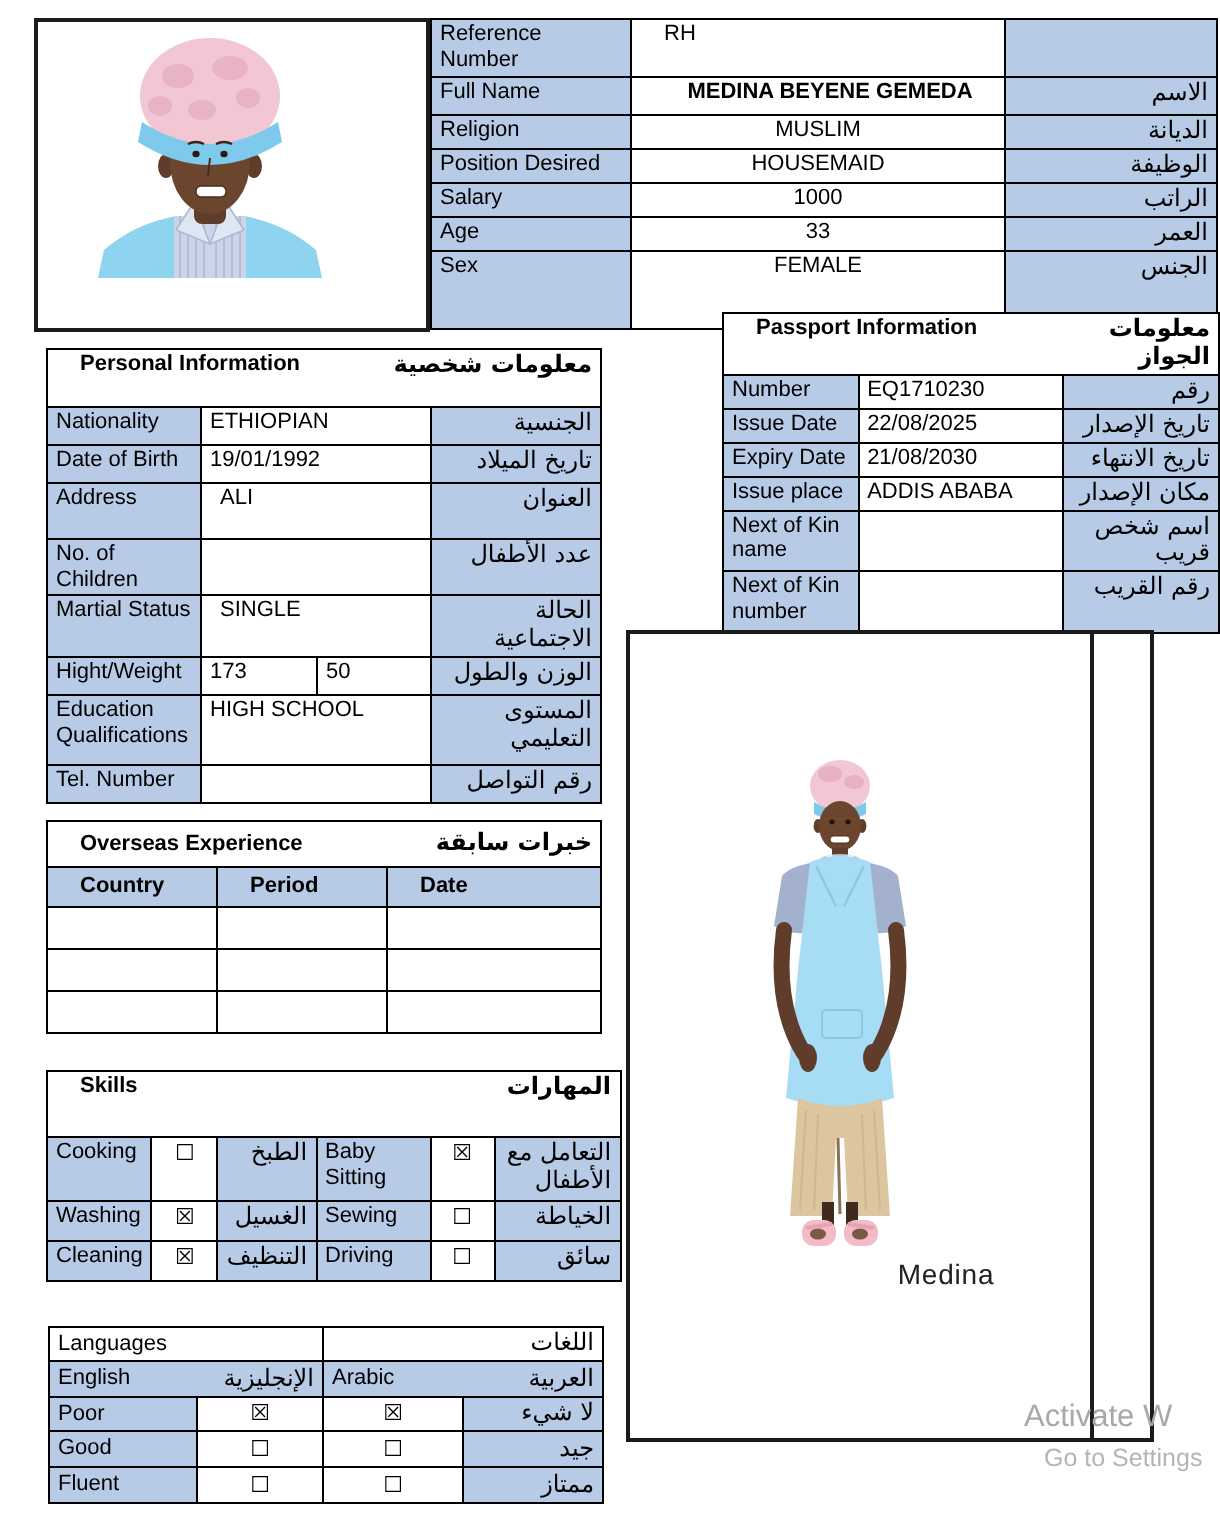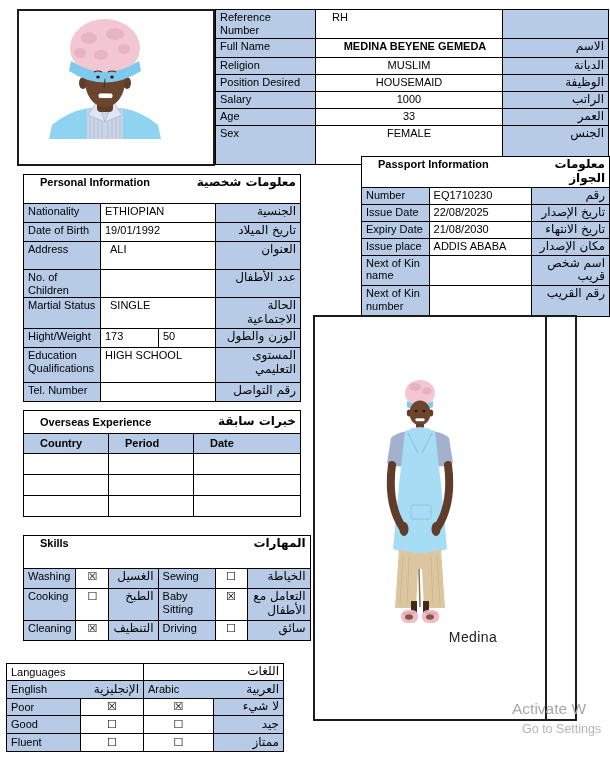--- a/index.html
+++ b/index.html
@@ -18,21 +18,21 @@
   .ctr{text-align:center;}
   .cb{font-family:"DejaVu Sans",sans-serif;text-align:center;font-size:11px;line-height:1.3;}
   .abs{position:absolute;}
 
   #headshot-box{left:17px;top:9px;width:198px;height:157px;border:2px solid #1b1b1b;box-sizing:border-box;background:#fff;}
   #top-table{left:215px;top:9px;}
   #personal-table{left:23px;top:174px;}
   #passport-table{left:313px;top:156px;margin-left:48px;}
   #overseas-table{left:23px;top:410px;}
   #skills-table{left:23px;top:535px;}
-  #languages-table{left:6px;top:663px;}
+  #languages-table{left:24px;top:663px;}
 
   #bigphoto-box{left:313px;top:315px;width:264px;height:406px;border:2px solid #1b1b1b;box-sizing:border-box;display:flex;background:#fff;}
   #bigphoto-main{width:230px;height:100%;position:relative;}
   #bigphoto-side{width:30px;height:100%;border-left:2px solid #1b1b1b;box-sizing:border-box;}
   #fullbody-caption{position:absolute;left:118px;top:312px;width:80px;text-align:center;font-size:14px;letter-spacing:.4px;color:#222;}
 
   #watermark{left:512px;top:700px;color:#a8a8a8;font-size:15.5px;white-space:nowrap;}
   #watermark-sub{left:522px;top:722px;color:#b4b4b4;font-size:12.5px;white-space:nowrap;}
 
   .vc{vertical-align:middle;margin-left:13px;}
@@ -272,35 +272,35 @@
       <col style="width:43px">
       <col style="width:57px">
       <col style="width:32px">
       <col style="width:63px">
     </colgroup>
   <tbody>
       <tr style="height:33px">
     <td colspan="3" class="white hdr" style="border-right:none">Skills</td>
     <td colspan="3" class="white ar hdr" style="border-left:none">المهارات</td>
   </tr>
+  <tr style="height:32px">
+    <td class="blue">Cooking</td>
+    <td class="white cb">☐</td>
+    <td class="blue ar">الطبخ</td>
+    <td class="blue">Baby Sitting</td>
+    <td class="white cb">☒</td>
+    <td class="blue ar">التعامل مع الأطفال</td>
+  </tr>
   <tr style="height:20px">
     <td class="blue">Washing</td>
     <td class="white cb">☒</td>
     <td class="blue ar">الغسيل</td>
     <td class="blue">Sewing</td>
     <td class="white cb">☐</td>
     <td class="blue ar">الخياطة</td>
-  </tr>
-  <tr style="height:32px">
-    <td class="blue">Cooking</td>
-    <td class="white cb">☐</td>
-    <td class="blue ar">الطبخ</td>
-    <td class="blue">Baby Sitting</td>
-    <td class="white cb">☒</td>
-    <td class="blue ar">التعامل مع الأطفال</td>
   </tr>
   <tr style="height:20px">
     <td class="blue">Cleaning</td>
     <td class="white cb">☒</td>
     <td class="blue ar">التنظيف</td>
     <td class="blue">Driving</td>
     <td class="white cb">☐</td>
     <td class="blue ar">سائق</td>
   </tr>
 </tbody>

